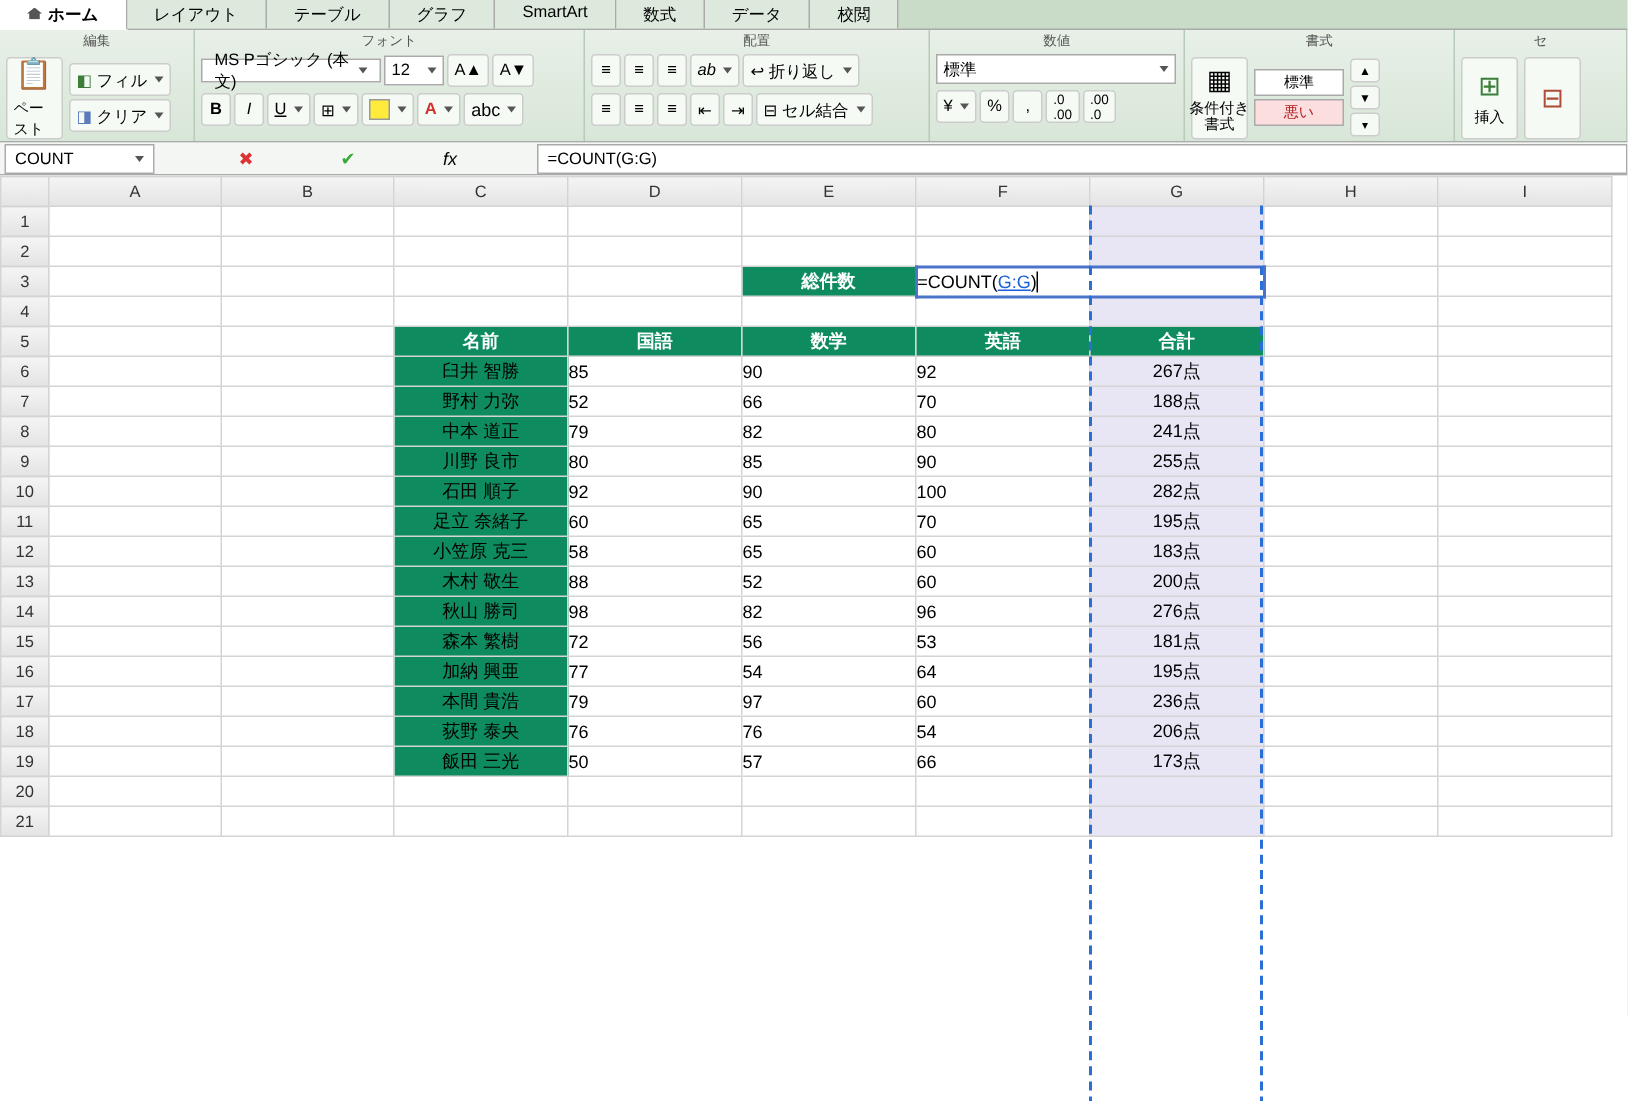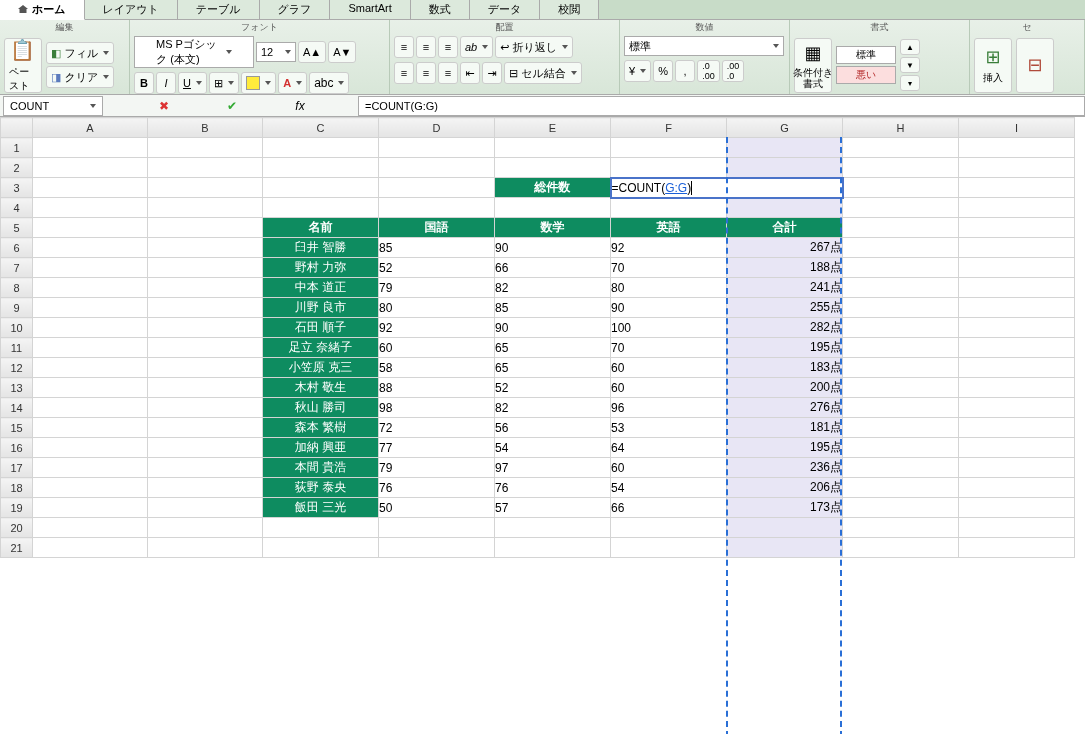--- a/index.html
+++ b/index.html
@@ -81,21 +81,21 @@
   }
   .ribbtn.big {
     flex-direction: column;
     height: 55px;
     width: 38px;
     font-size: 10px;
   }
   .vstack { display:flex; flex-direction:column; gap:2px; }
   .hstack { display:flex; flex-direction:row; gap:2px; align-items:center; }
   .dd { width:0; height:0; border-left:3px solid transparent; border-right:3px solid transparent; border-top:4px solid #555; display:inline-block; margin-left:2px;}
-  .fontbox { width:120px; height:32px; font-size:11px; border:1px solid #aaa; background:#fff; display:flex; align-items:center; padding:0 21px; justify-content:space-between;}
+  .fontbox { width:120px; height:16px; font-size:11px; border:1px solid #aaa; background:#fff; display:flex; align-items:center; padding:0 8px; justify-content:space-between;}
   .sizebox { width:40px; height:20px; font-size:11px; border:1px solid #aaa; background:#fff; display:flex; align-items:center; padding:0 4px; justify-content:space-between;}
   .stylebox { width:100px; height:20px; font-size:11px; border:1px solid #aaa; background:#fff; display:flex; align-items:center; padding:0 4px; justify-content:space-between;}
   .swatch { width:14px; height:14px; display:inline-block; border:1px solid #999;}
 
   .formula-bar {
     display: flex;
     align-items: center;
     background: #f3f6f3;
     border-bottom: 1px solid #aaa;
     height: 22px;
@@ -148,25 +148,25 @@
     font-size: 11px;
     text-align: center;
   }
   .corner { width: 32px; background: linear-gradient(#f4f4f4, #e4e4e4);}
   .rowhdr { width: 32px; text-align:center; background: linear-gradient(#f4f4f4, #e4e4e4); font-size:11px;}
   col.cA,col.cB { width: 115px; }
   col.cC,col.cD,col.cE,col.cF,col.cG,col.cH,col.cI { width: 116px; }
 
   td.cell { padding: 2px 6px; font-size: 15px;}
   td.hdr { background:#0e8c60; color:#fff; font-weight:bold; text-align:center; font-size:15px;}
-  td.namecell { background:#0e8c60; color:#ffffff; text-align:center; font-size:16px;}
+  td.namecell { background:#0e8c60; color:#000000; text-align:center; font-size:16px;}
   td.num { text-align:left; border-right:1px dashed #888 !important; }
   td.num, td.total { border-top:1px solid #000; border-bottom:1px solid #000;}
   td.namecell { border-top:1px solid #000; border-bottom:1px solid #000;}
-  td.total { text-align:right; background:#e8e6f5;}
+  td.total { text-align:center; background:#e8e6f5;}
   td.colG { background:#e8e6f5;}
   .formula-cell {
     font-size: 14px;
     text-align: left;
     padding: 2px 4px;
     border:2px solid #4a73c9 !important;
   }
   .formula-cell .ref { color:#1a5fd8;text-decoration:underline; }
   th.sel-col { background:linear-gradient(#e7eefb,#d6e1f4);}
 

